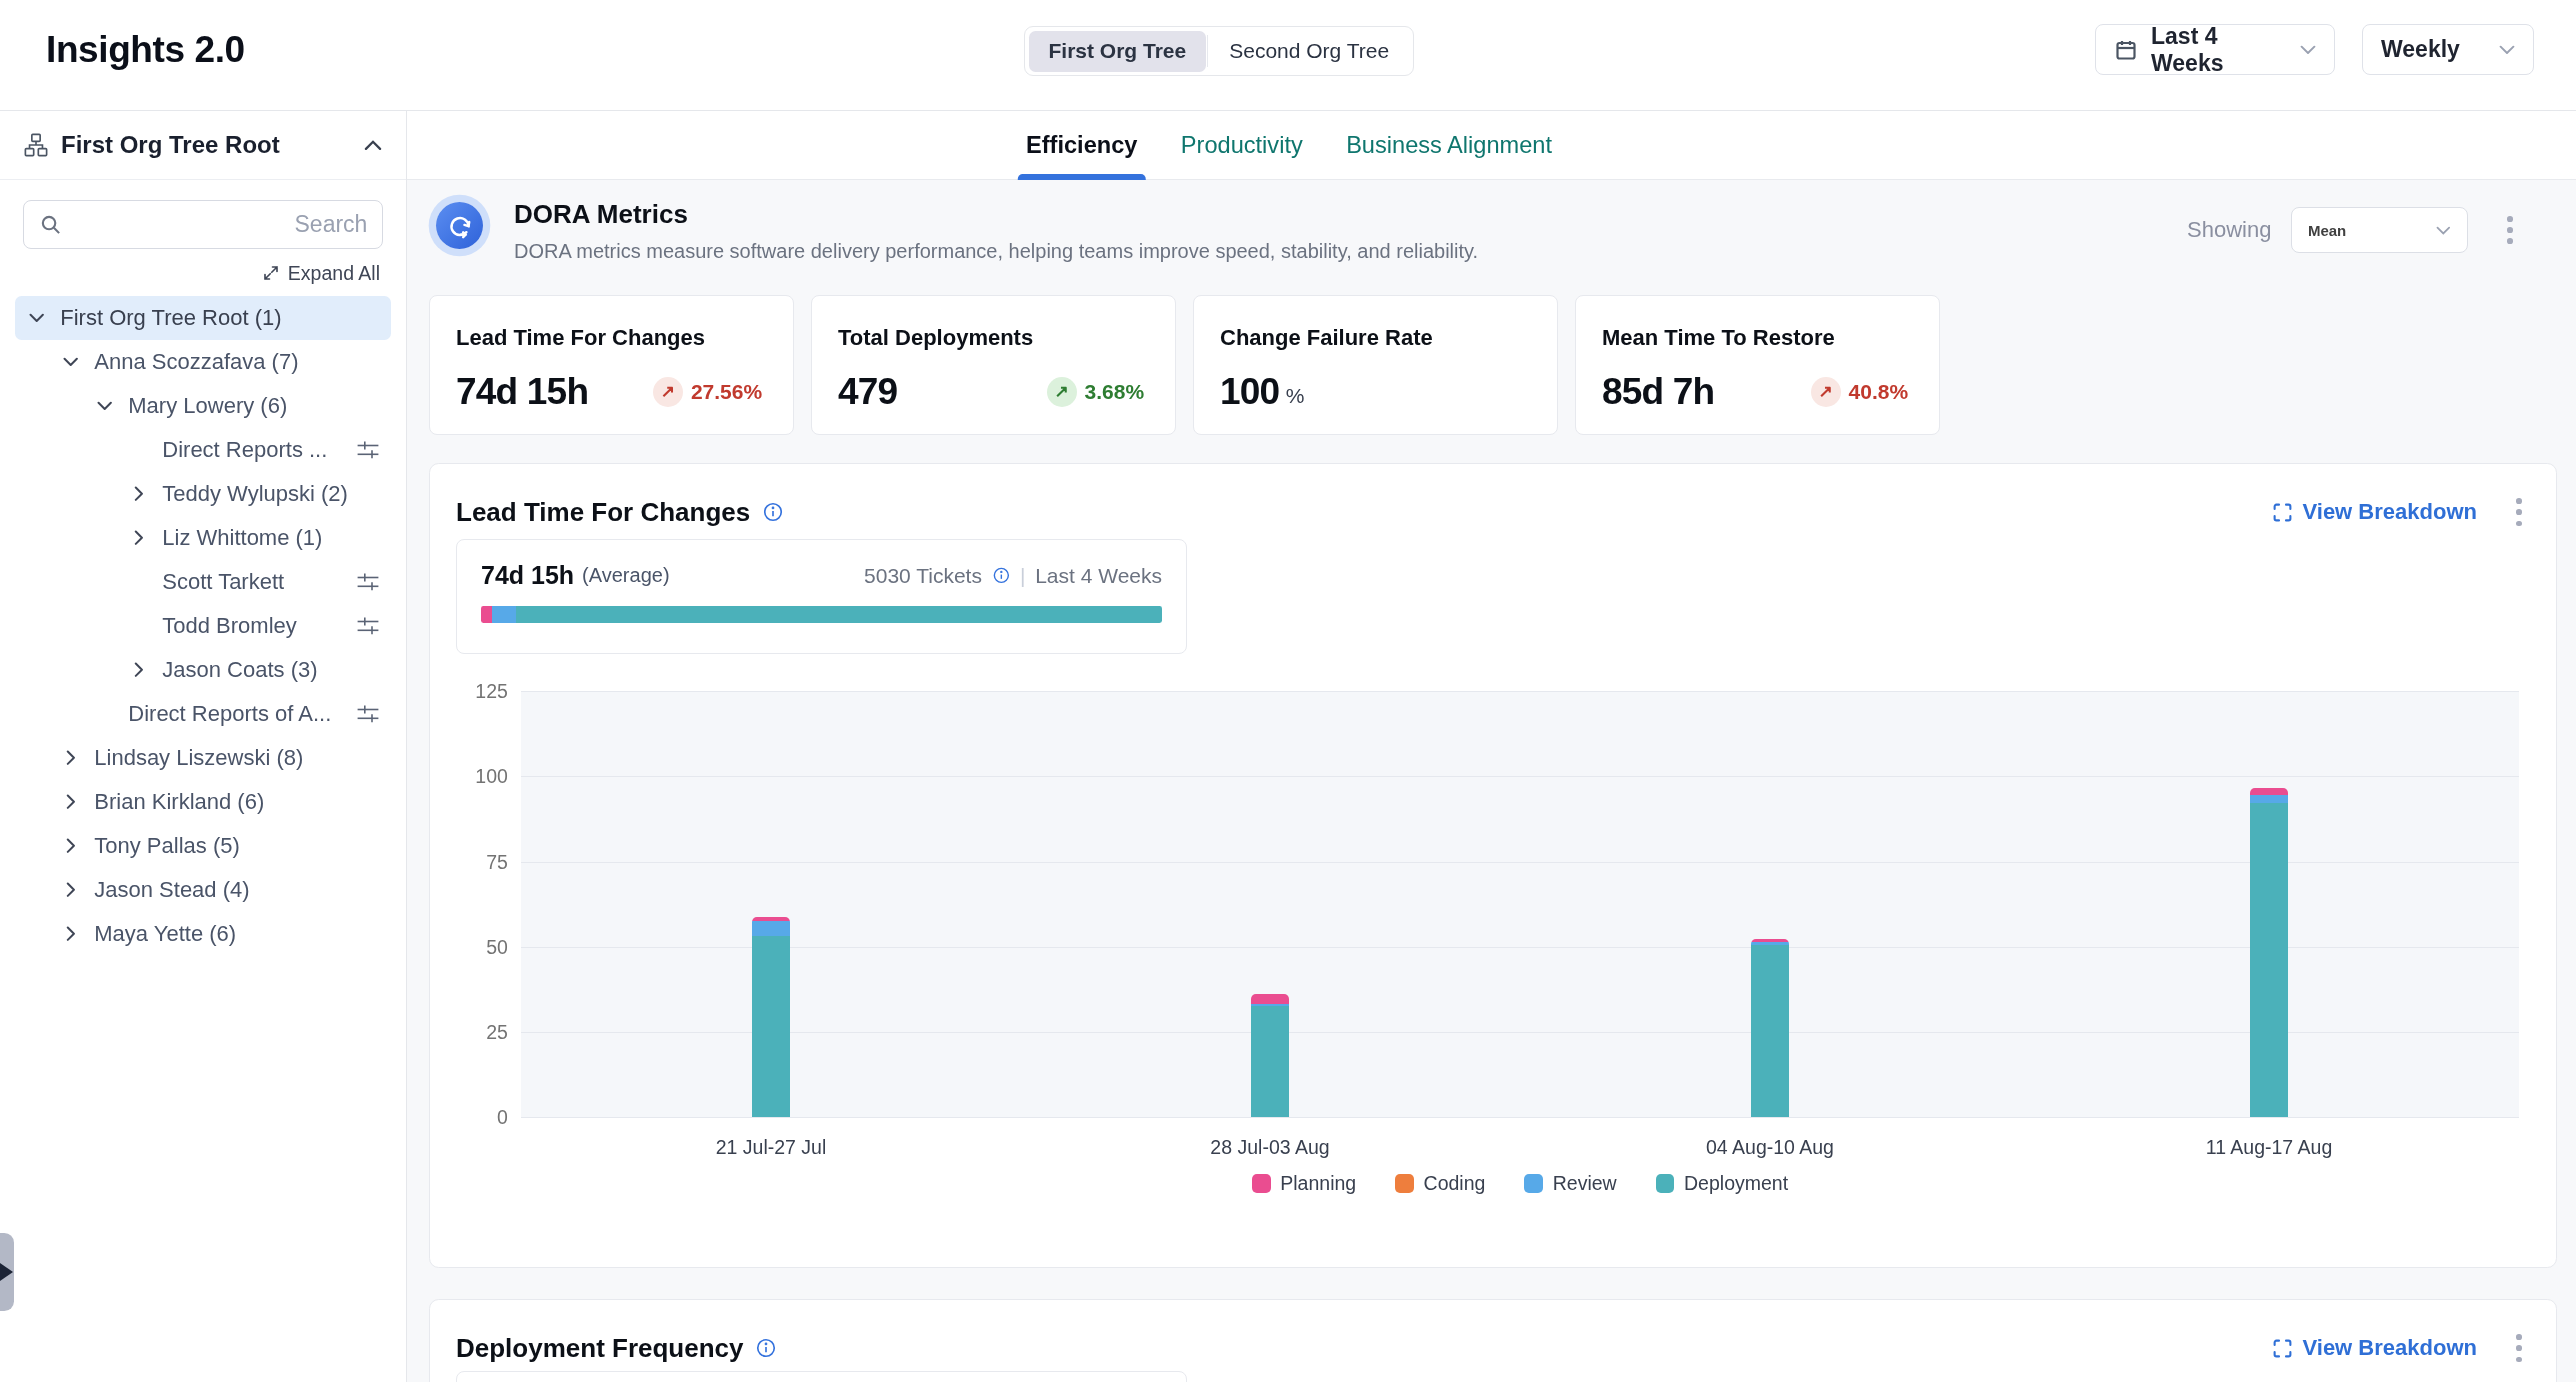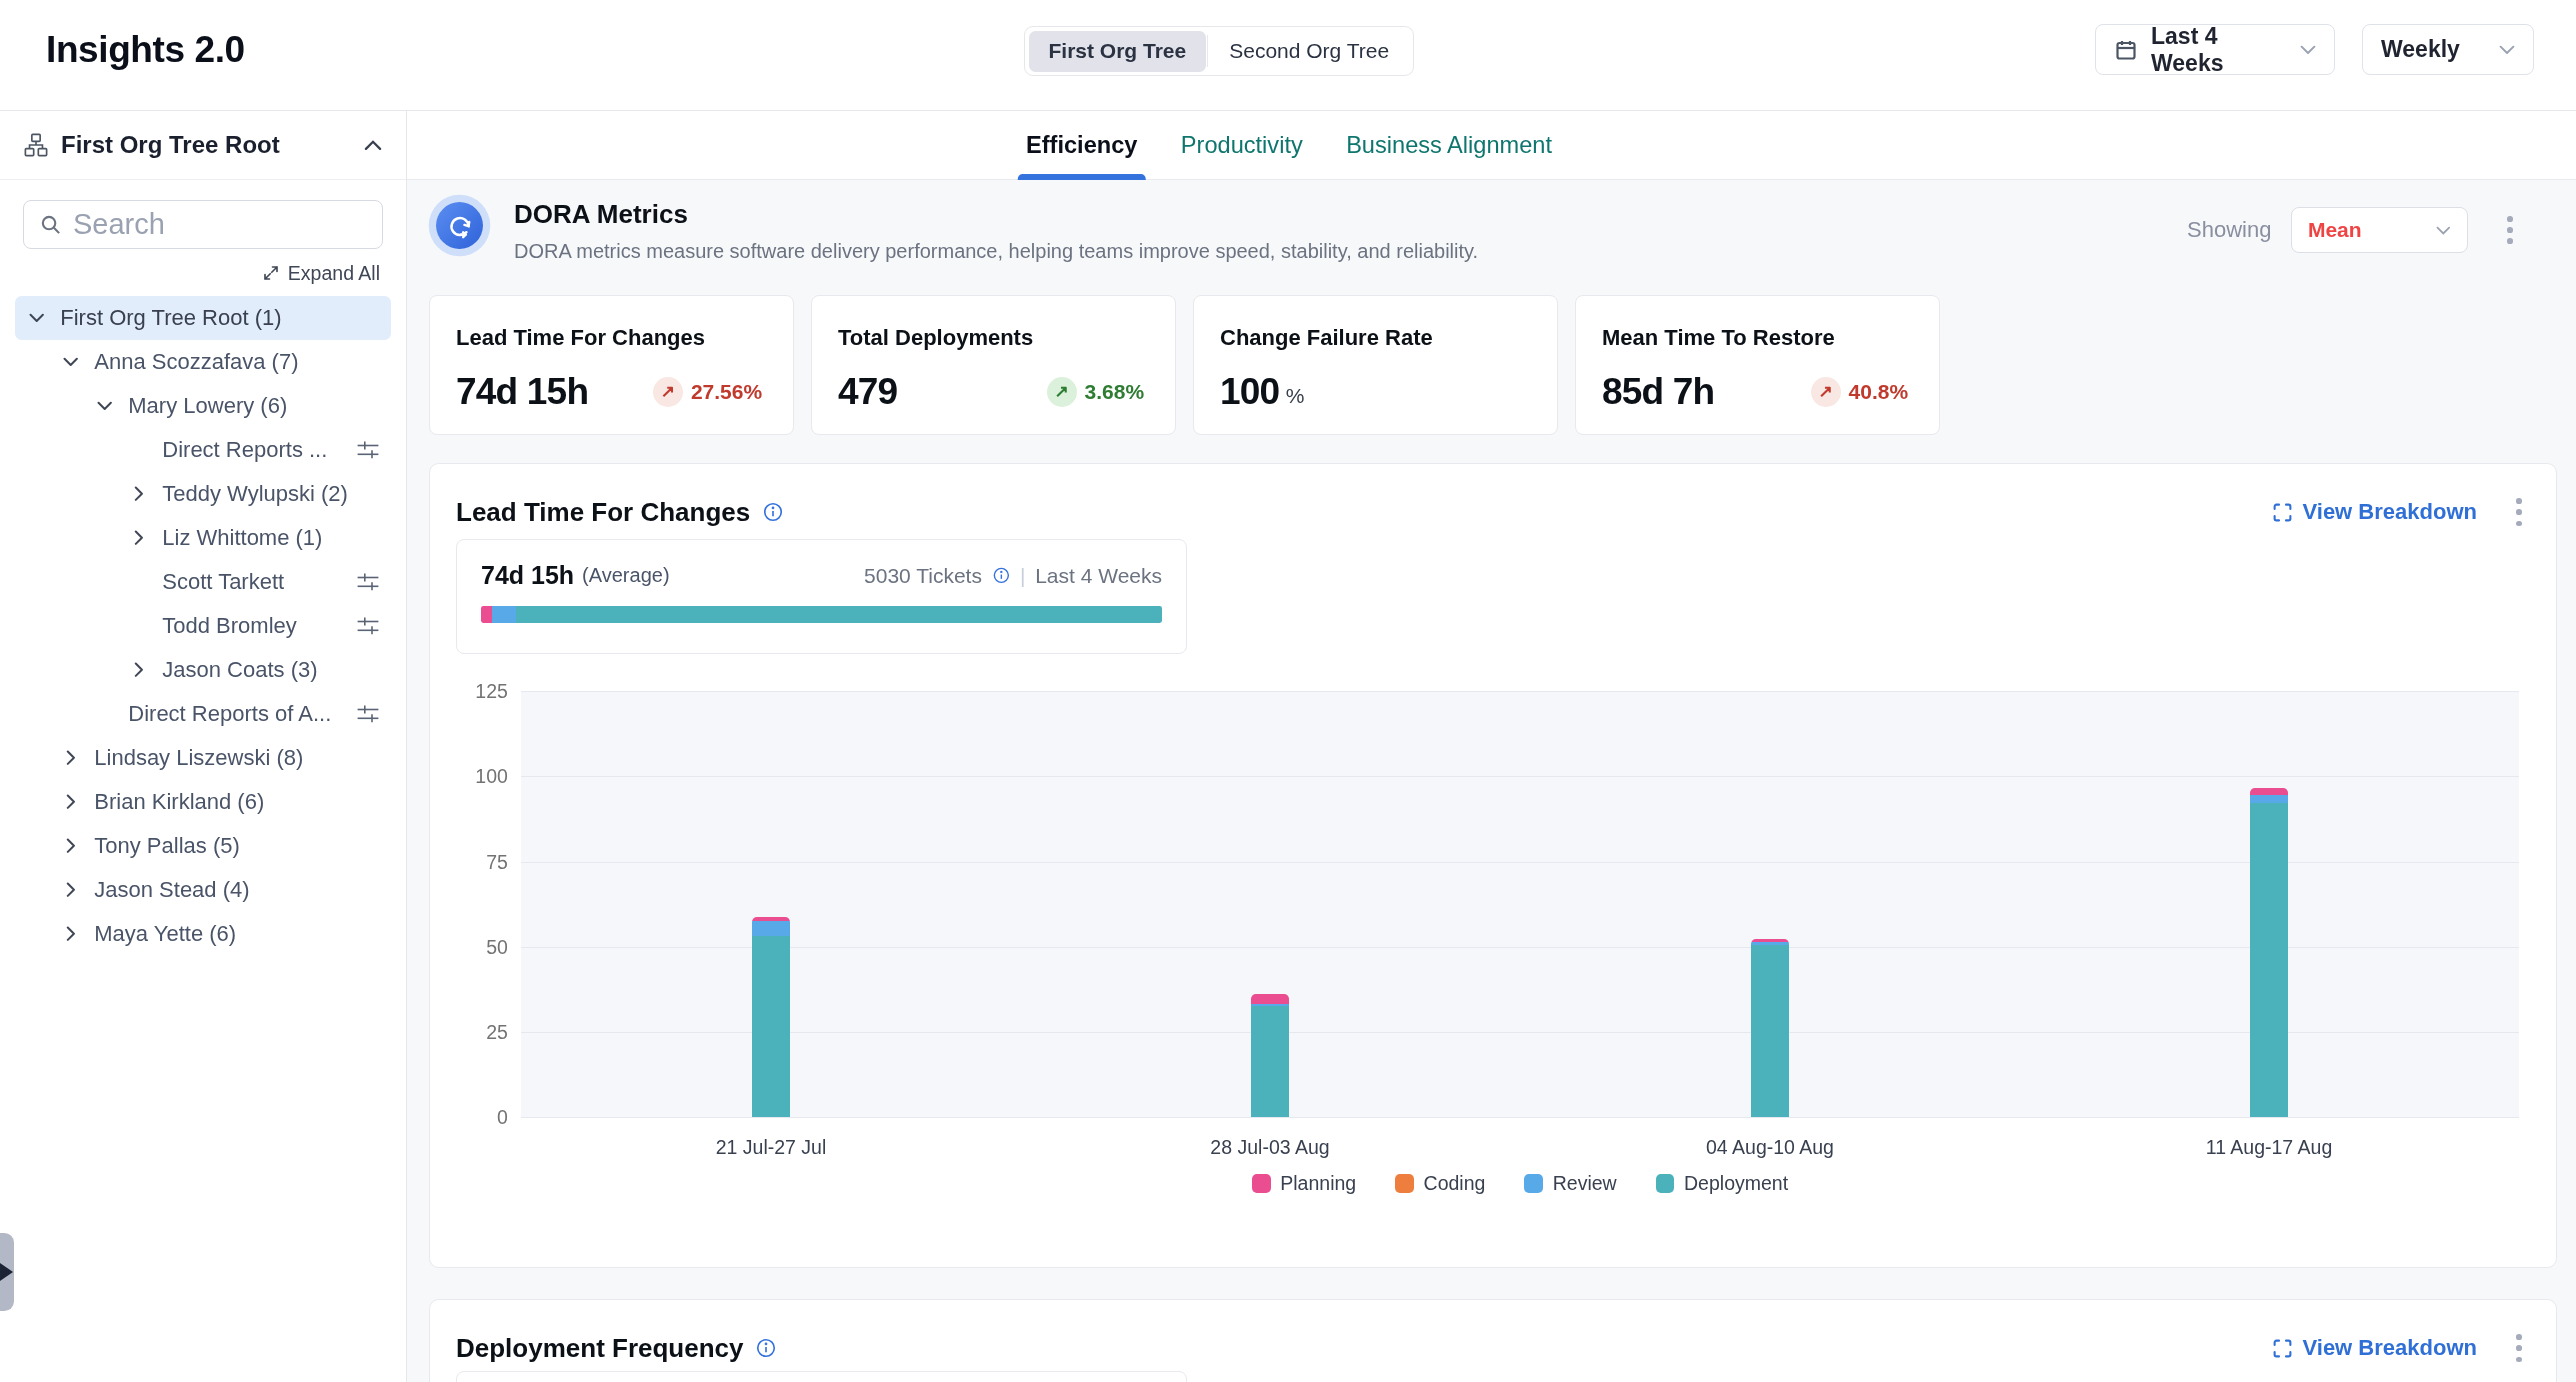--- a/index.html
+++ b/index.html
@@ -17,21 +17,21 @@
   .hdr-select { position:absolute; top:24px; height:51px; background:#fff; border:1.2px solid #dfe2e9; border-radius:8px; display:flex; align-items:center; padding:0 18px; gap:13px; font-size:23px; font-weight:600; color:#1f2430; }
   .hdr-select .grow { flex:1; }
   .sel-weeks { left:2095px; width:240px; }
   .sel-weekly { left:2362px; width:172px; }
 
   
   .sidebar { position:absolute; left:0; top:111px; width:407px; height:1271px; background:#fff; border-right:0.8px solid #e5e7eb; }
   .side-head { height:69px; display:flex; align-items:center; padding:0 24px; border-bottom:0.8px solid #eceef2; }
   .side-head .lbl { font-size:24px; font-weight:700; color:#1a202e; margin-left:13px; flex:1; }
   .search-box { margin:19.5px 23px 0 23px; height:49px; border:1.2px solid #d7dae2; border-radius:8px; display:flex; align-items:center; padding:0 14.6px; gap:11.4px; background:#fff; }
-  .search-box input { border:none; outline:none; font-size:29px; color:#4c1d95; width:100%; font-family:inherit; background:transparent; }
+  .search-box input { border:none; outline:none; font-size:23px; color:#4c1d95; width:100%; font-family:inherit; background:transparent;text-align:right; }
   .search-box input::placeholder { color:#9aa1b1; }
   .expand-row { margin-top:13px; padding-right:26px; display:flex; justify-content:flex-end; align-items:center; gap:8px; font-size:19.5px; color:#3f4656; cursor:pointer; }
   .tree { margin-top:11.4px; }
   .tree-row { height:44px; margin:0 14.6px; display:flex; align-items:center; border-radius:6.5px; font-size:22px; font-weight:500; color:#4a5468; cursor:pointer; }
   .tree-row.selected { background:#e1edfb; color:#39404f; }
   .tree-row .chev { width:28px; flex:0 0 28px; display:flex; align-items:center; justify-content:center; }
   .tree-row .t-label { margin-left:9.7px; white-space:nowrap; overflow:hidden; }
   .tree-row .f-ico { margin-left:auto; margin-right:11.4px; display:flex; }
 
   
@@ -42,21 +42,21 @@
   .tab.active { font-weight:700; color:#0b0f19; }
   .tab.active::after { content:""; position:absolute; left:-4.9px; right:-4.9px; bottom:0; height:5.7px; background:#3472dd; border-radius:4.9px 4.9px 0 0; }
 
   .dora-head { position:absolute; left:29px; top:88px; display:flex; align-items:flex-start; }
   .dora-ico { width:47px; height:47px; border-radius:50%; margin-top:3.2px; background:linear-gradient(135deg,#5b8ef1,#2e62d9); box-shadow:0 0 0 7.3px #cfdffa; display:flex; align-items:center; justify-content:center; }
   .dora-txt { margin-left:31px; }
   .dora-title { font-size:26px; font-weight:700; color:#0c1017; }
   .dora-sub { font-size:20px; color:#6b7280; margin-top:9.7px; }
   .showing-group { position:absolute; right:60px; top:96px; display:flex; align-items:center; }
   .showing-lbl { font-size:22px; color:#8a8fa0; }
-  .mean-select { margin-left:19.5px; width:177px; height:46px; border:1.2px solid #dcdfe6; border-radius:8px; background:#fff; display:flex; align-items:center; padding:0 16px; font-size:21px; font-weight:600; color:#ef4444; }
+  .mean-select { margin-left:19.5px; width:177px; height:46px; border:1.2px solid #dcdfe6; border-radius:8px; background:#fff; display:flex; align-items:center; padding:0 16px; font-size:15px; font-weight:600; color:#404040; }
   .mean-select .grow { flex:1; }
   .kebab { margin-left:36px; display:flex; flex-direction:column; align-items:center; cursor:pointer; padding:3.2px; }
   .kebab i { width:5.7px; height:5.7px; border-radius:50%; background:#a6abbb; display:block; margin:2.8px 0; }
 
   .cards-row { position:absolute; left:22px; top:184px; display:flex; gap:17px; }
   .m-card { width:365px; height:140px; background:#fff; border:0.8px solid #e7e9ee; border-radius:8px; padding:29px 26px; }
   .m-card .c-label { font-size:22px; font-weight:700; color:#0c1017; }
   .m-card .c-valrow { margin-top:19.5px; display:flex; align-items:center; }
   .m-card .c-value { font-size:37px; font-weight:700; letter-spacing:-0.8px; color:#0c1017; }
   .m-card .c-unit { font-size:21px; color:#39404f; margin-left:6.5px; margin-top:8px; }

